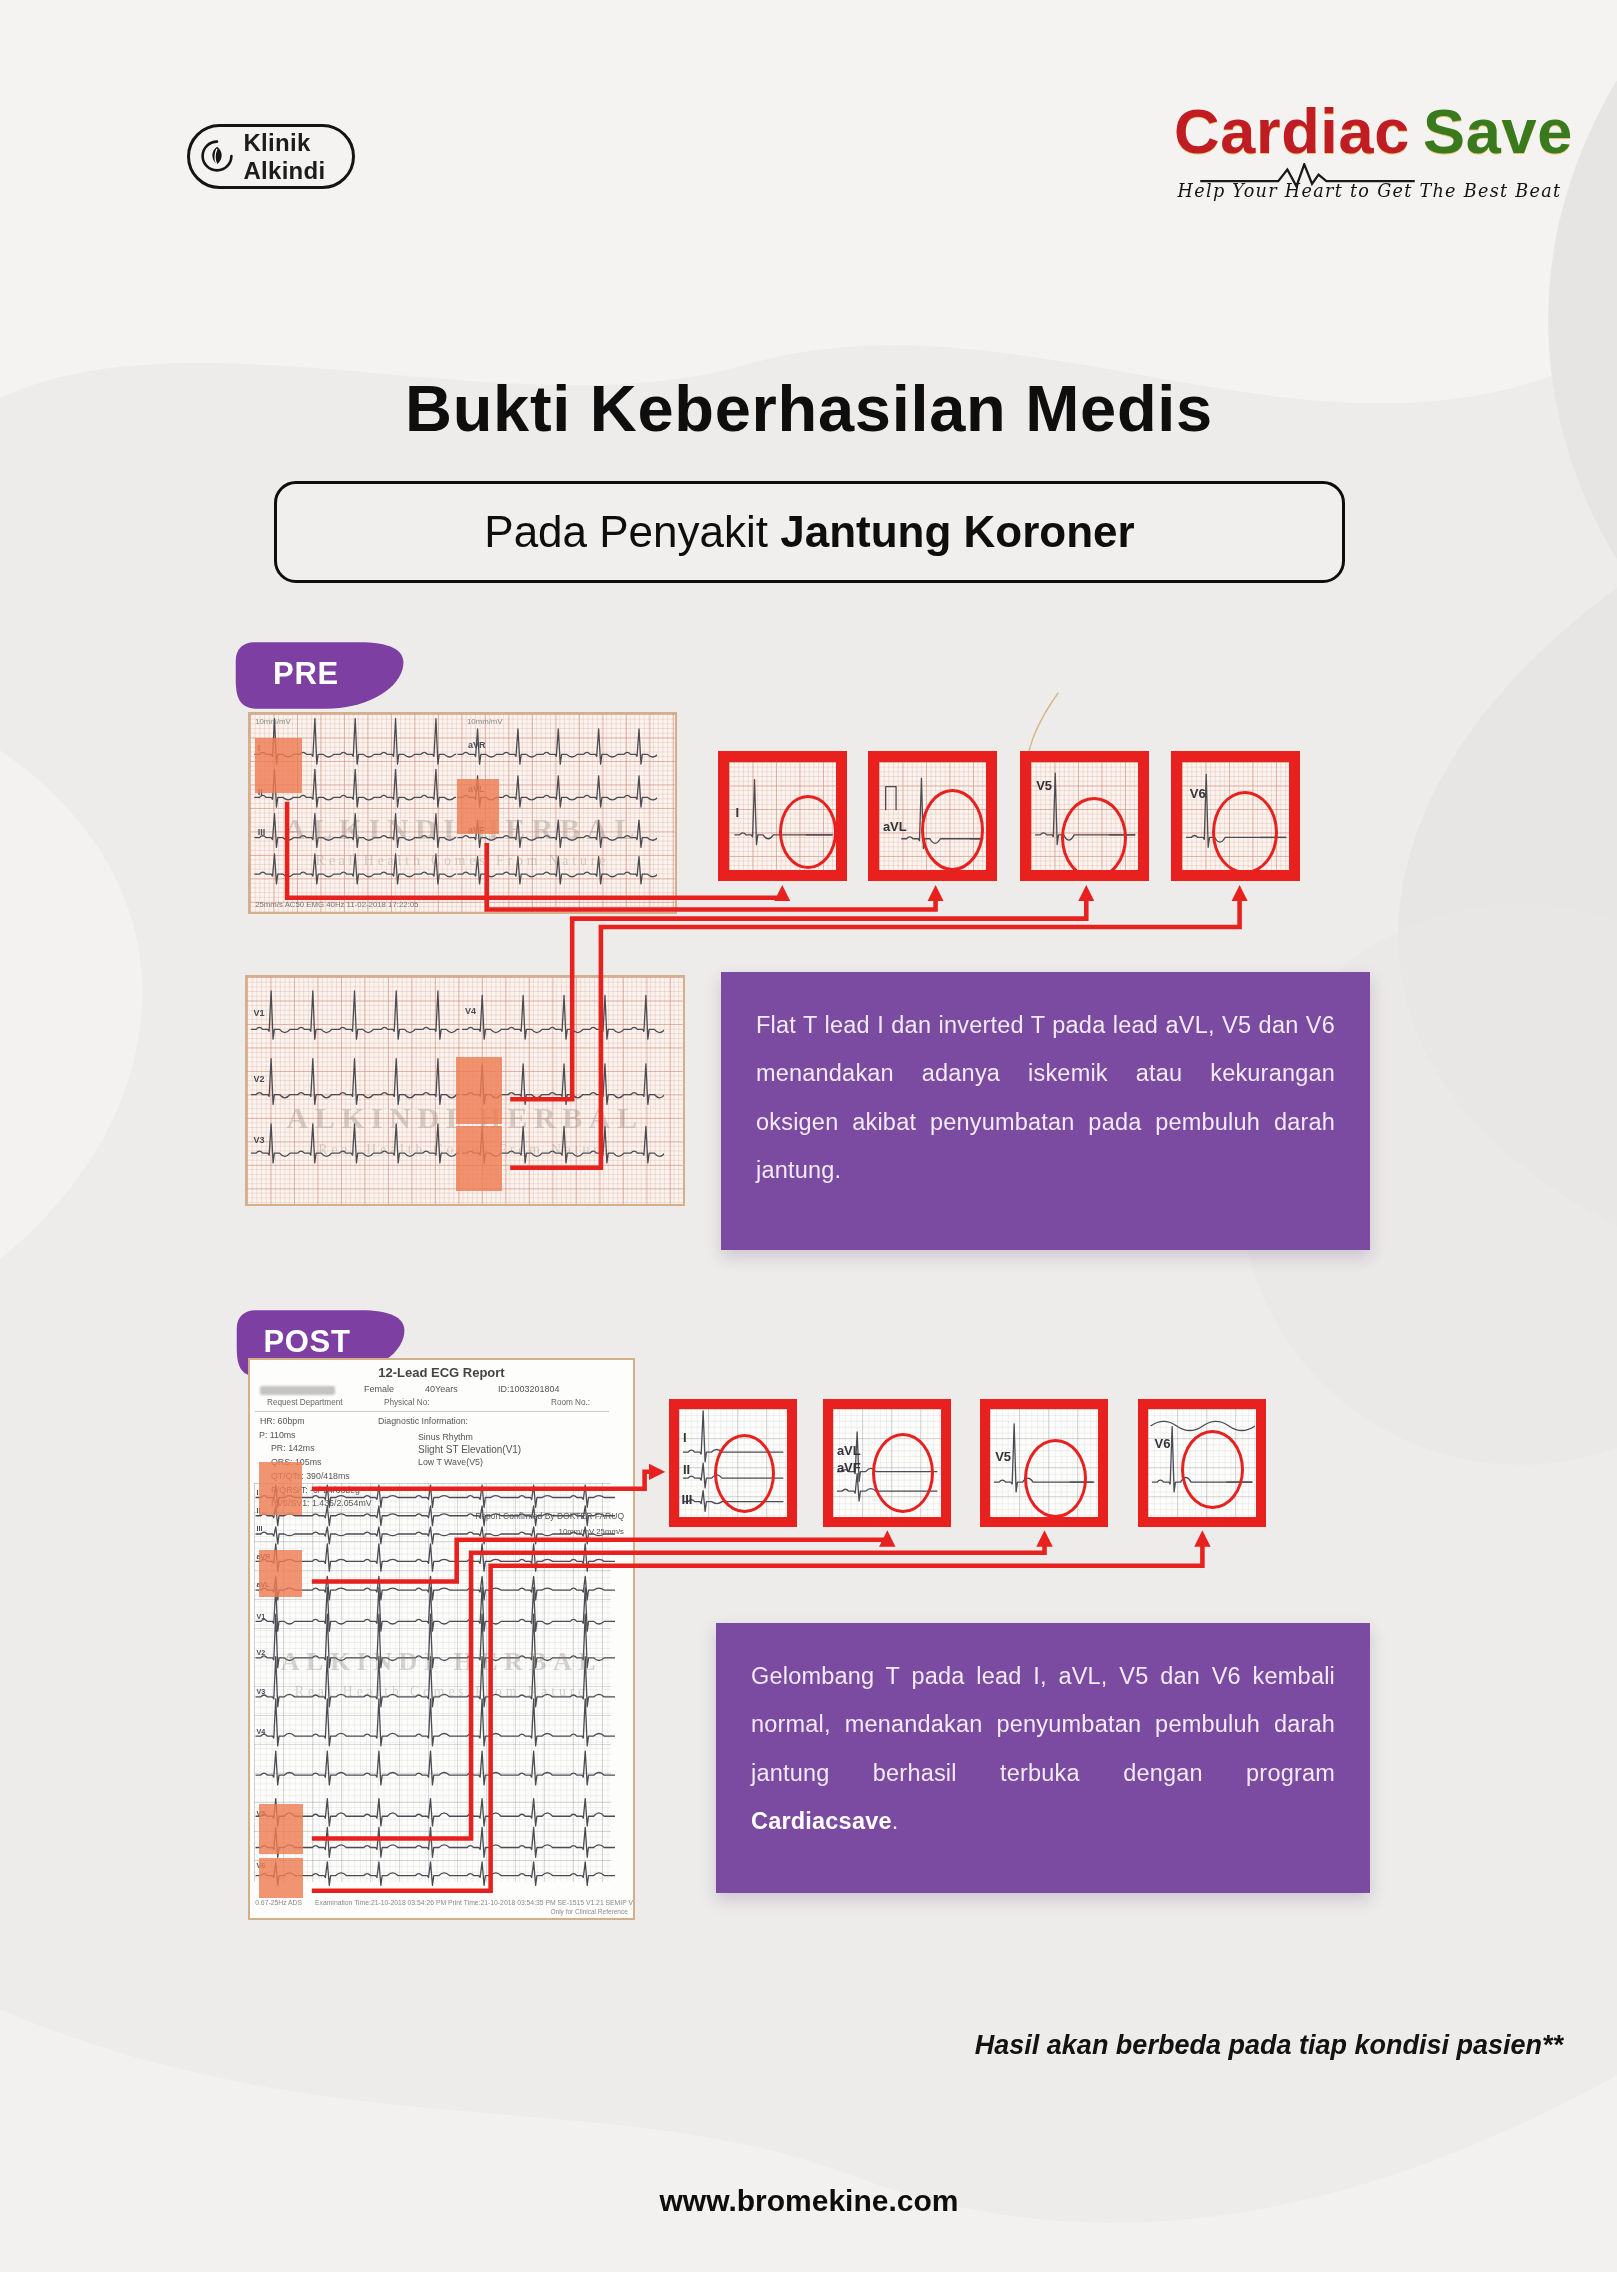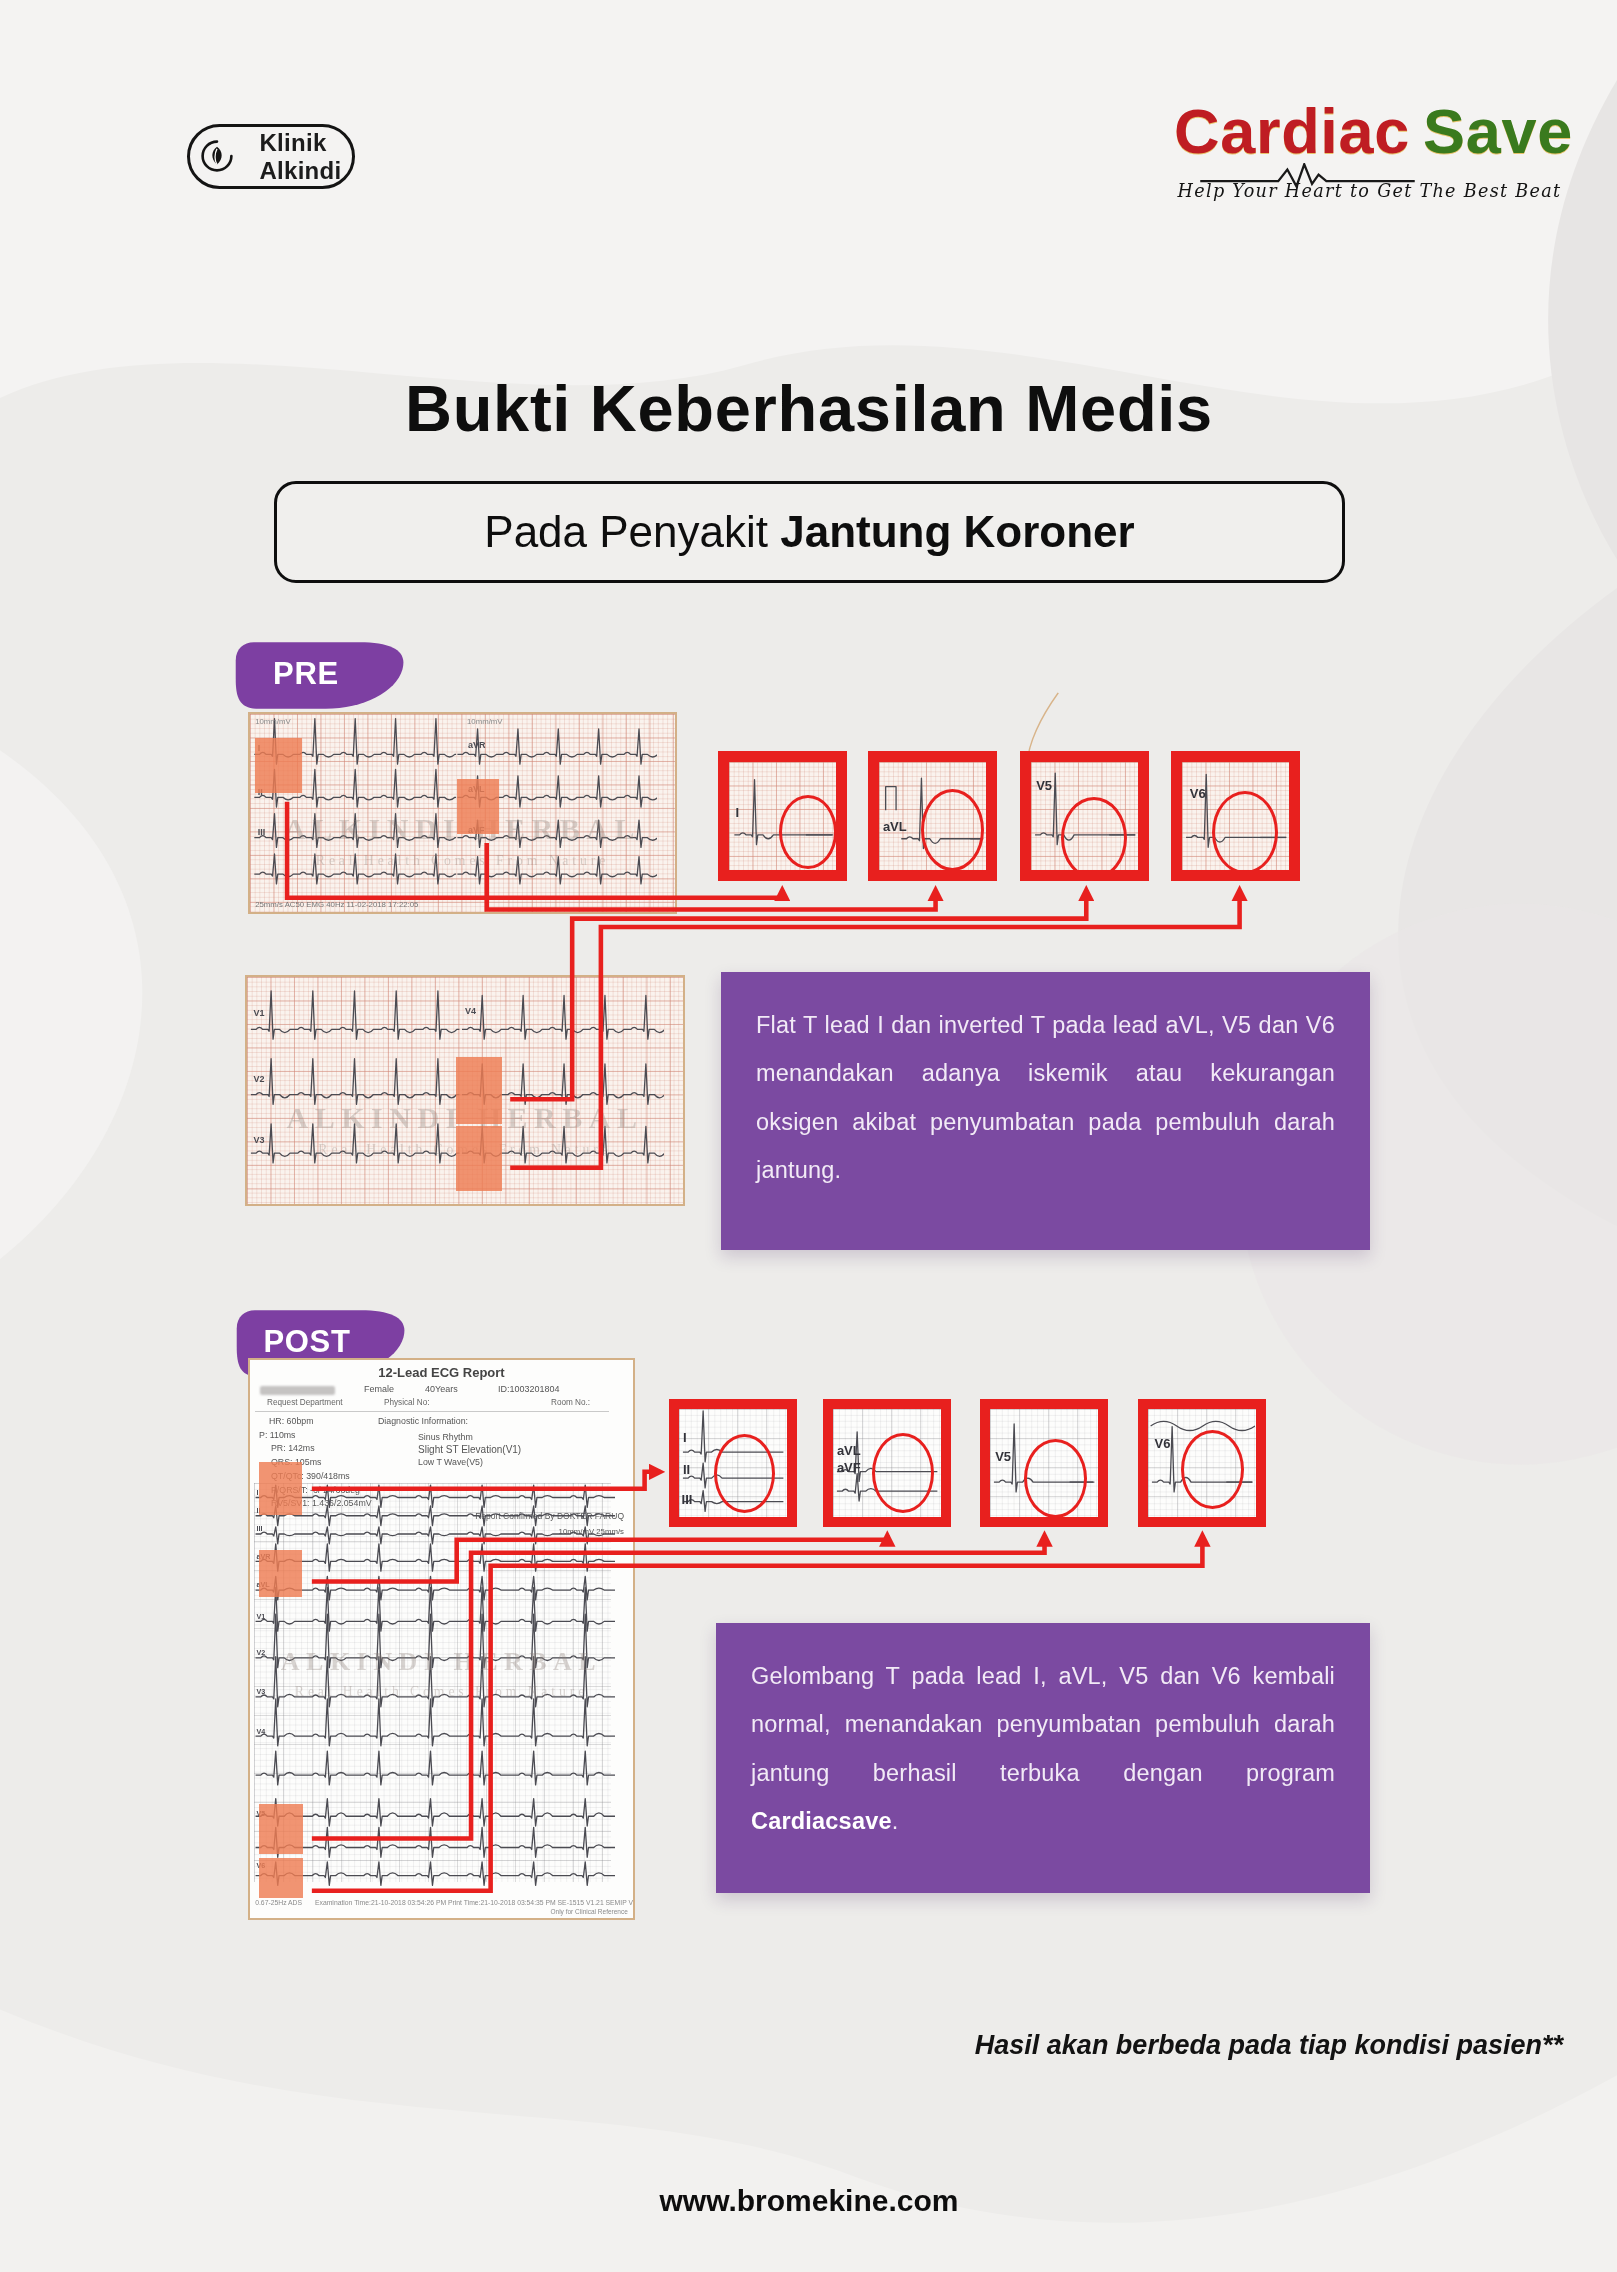--- a/index.html
+++ b/index.html
@@ -4,21 +4,21 @@
 <style>
   html,body{margin:0;padding:0;background:#dddcdb;}
   #page{position:relative;width:1618px;height:2273px;background:#edecea;overflow:hidden;
         font-family:"Liberation Sans",sans-serif;color:#1c1c1c;}
   .abs{position:absolute;}
   svg.bg{position:absolute;inset:0;z-index:0;}
   .z1{z-index:1;} .z5{z-index:5;pointer-events:none;}
 
   
   .clinic{left:187px;top:124px;width:168px;height:65px;border:3.3px solid #141414;border-radius:39px;
-          display:flex;align-items:center;gap:25px;padding:0 6.5px 0 10.4px;box-sizing:border-box;background:transparent;}
+          display:flex;align-items:center;gap:9px;padding:0 6.5px 0 10.4px;box-sizing:border-box;background:transparent;}
   .clinic .txt{font-size:24px;font-weight:bold;letter-spacing:0.3px;}
   .brand{left:1174px;top:90px;width:391px;height:137px;text-align:center;margin-top:10px;}
   .brand .line{font-size:63px;font-weight:bold;letter-spacing:0.7px;line-height:1;}
   .brand .c1{color:#bf1d23;text-shadow:0 0.7px 0 #e8c26a;}
   .brand .c2{color:#3a7a1e;text-shadow:0 0.7px 0 #e8c26a;margin-left:13px;}
   .brand .tag{margin-top:18px;font-family:"DejaVu Serif",serif;font-style:italic;font-size:17.6px;
               letter-spacing:1.3px;color:#141414;}
 
   
   .title1{left:0;top:371px;width:1618px;text-align:center;font-size:65px;font-weight:bold;
@@ -236,21 +236,21 @@
       <div class="rp" style="left:0;right:0;top:5.2px;text-align:center;font-size:13px;font-weight:bold;color:#444;">12-Lead ECG Report</div>
       <div class="redact" style="left:10.4px;top:26px;width:75px;height:8.5px;"></div>
       <span class="rp" style="left:114px;top:23.5px;font-size:9px;">Female</span>
       <span class="rp" style="left:175px;top:23.5px;font-size:9px;">40Years</span>
       <span class="rp" style="left:248px;top:23.5px;font-size:9px;">ID:1003201804</span>
       <span class="rp" style="left:17px;top:38px;font-size:8.2px;color:#666;">Request Department</span>
       <span class="rp" style="left:134px;top:38px;font-size:8.2px;color:#666;">Physical No:</span>
       <span class="rp" style="left:301px;top:38px;font-size:8.2px;color:#666;">Room No.:</span>
       <div class="abs" style="left:5.2px;top:51px;width:354px;border-top:0.7px solid #c9c9c9;"></div>
 
-      <div class="param" style="left:19px;top:56px;"><span>HR</span><span class="v">60bpm</span></div>
+      <div class="param" style="left:10px;top:56px;"><span>HR</span><span class="v">60bpm</span></div>
       <div class="param" style="left:9px;top:70px;"><span>P</span><span class="v">110ms</span></div>
       <div class="param" style="left:21px;top:83px;"><span>PR</span><span class="v">142ms</span></div>
       <div class="param" style="left:21px;top:97px;"><span>QRS</span><span class="v">105ms</span></div>
       <div class="param" style="left:21px;top:111px;"><span>QT/QTc</span><span class="v">390/418ms</span></div>
       <div class="param" style="left:21px;top:125px;"><span>P/QRS/T</span><span class="v">-6/-24/68deg</span></div>
       <div class="param" style="left:21px;top:138px;"><span>RV5/SV1</span><span class="v">1.436/2.054mV</span></div>
 
       <span class="rp" style="left:128px;top:56px;font-size:8.8px;">Diagnostic Information:</span>
       <span class="rp" style="left:168px;top:72px;font-size:8.8px;">Sinus Rhythm</span>
       <span class="rp" style="left:168px;top:84px;font-size:10px;">Slight ST Elevation(V1)</span>

